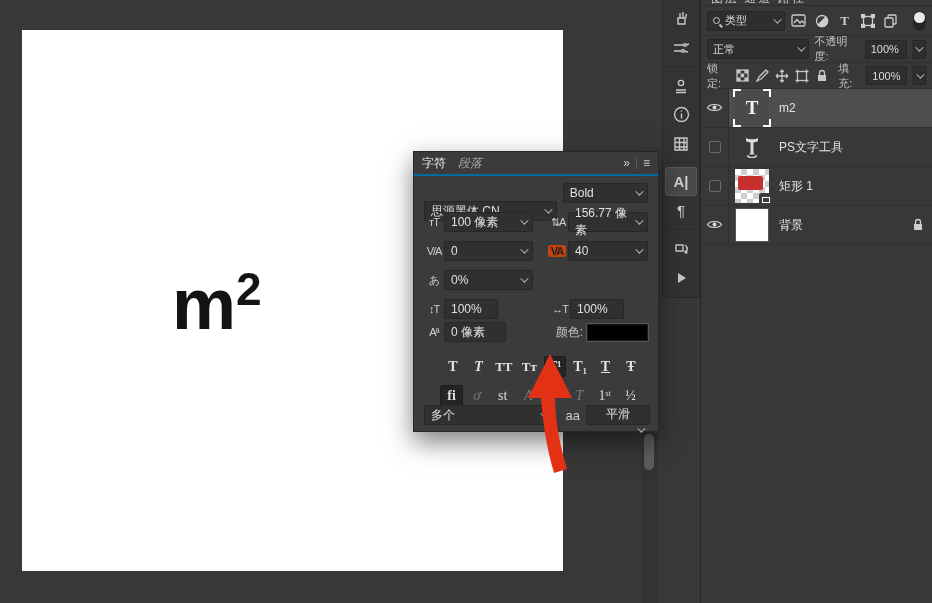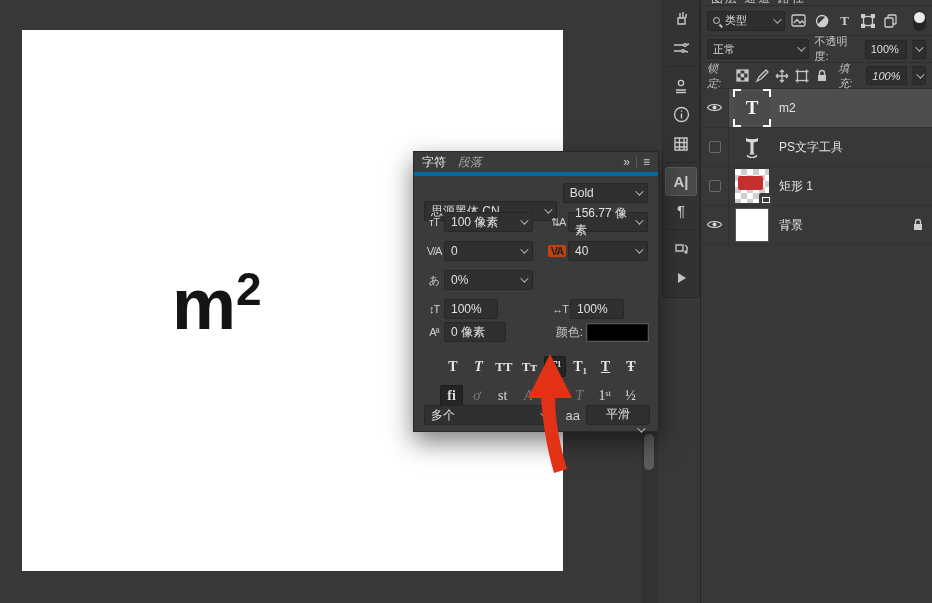--- a/index.html
+++ b/index.html
@@ -48,21 +48,21 @@
   .toggle { width:13px; height:20px; border-radius:7px; background:#252525; position:relative; margin-left:auto; }
   .toggle .knob { position:absolute; width:11px; height:11px; border-radius:50%; background:#ececec; top:1px; left:1px; }
   .blend-row { height:27px; gap:5px; }
   .blend-combo { width:106px; }
   .lab { color:#c3c3c3; }
   .valbox { background:#2e2e2e; border:1px solid #262626; border-radius:2px 0 0 2px; height:19px;
             display:flex; align-items:center; padding:0 5px; color:#dcdcdc; width:43px; }
   .caretbox { background:#2e2e2e; border:1px solid #262626; border-left:none; border-radius:0 2px 2px 0;
               height:19px; width:15px; display:flex; align-items:center; justify-content:center; }
   .caretbox .caret { margin:0; }
-  .lock-row { height:26px; gap:5px;font-style:italic; }
+  .lock-row { height:26px; gap:5px; }
   .lk-ico { width:16px; height:16px; display:flex; align-items:center; justify-content:center; }
   .lk-ico svg { stroke:#c6c6c6; fill:none; stroke-width:1.3; }
 
   .layer-row { height:39px; display:flex; align-items:stretch; border-bottom:1px solid #303030; }
   .vis-cell { width:28px; flex:none; display:flex; align-items:center; justify-content:center;
               border-right:1px solid #303030; }
   .row-body { flex:1; display:flex; align-items:center; gap:10px; padding:0 8px 0 6px; }
   .layer-row.selected .row-body { background:#4e4e4e; }
   .hidden-box { width:12px; height:12px; border:1px solid #6a6a6a; border-radius:2px; }
   .eye svg { stroke:#d8d8d8; fill:none; stroke-width:1.2; }
@@ -83,21 +83,21 @@
                  border-radius:2px; display:flex; align-items:center; justify-content:center; }
   .shape-badge i { display:block; width:8px; height:6px; border:1.4px solid #fff; }
   .thumb-white { background:#ffffff; border:1px solid #555; }
   .lname { color:#e2e2e2; font-size:12px; }
   .locklayer { margin-left:auto; }
   .locklayer svg, .lk svg { stroke:#cfcfcf; fill:none; stroke-width:1.3; }
 
   
   .charpanel { position:absolute; left:413px; top:151px; width:246px; height:281px; background:#3b3b3b;
                border:1px solid #272727; box-shadow:0 10px 24px rgba(0,0,0,.5); font-size:12px; z-index:20; }
-  .cp-head { height:24px; display:flex; align-items:center; padding:0 8px; gap:12px; border-bottom:4px solid #0369a1; }
+  .cp-head { height:24px; display:flex; align-items:center; padding:0 8px; gap:12px; border-bottom:2px solid #0369a1; }
   .cp-tab { font-size:12px; }
   .cp-tab.on { color:#f0f0f0; }
   .cp-tab.off { color:#a3a3a3;font-style:italic; }
   .cp-headicons { margin-left:auto; display:flex; align-items:center; gap:6px; color:#c9c9c9; font-size:12px; }
   .cp-headicons .div { width:0; height:12px; border-left:1px solid #5a5a5a; }
   .cp-body { position:absolute; top:25px; left:0; right:0; bottom:0; padding:6px 10px 4px; }
   .cp-row { display:flex; align-items:center; height:20px; margin-bottom:9px; }
   .cp-field { background:#303030; border:1px solid #272727; border-radius:2px; height:20px;
               display:flex; align-items:center; padding:0 6px; color:#e0e0e0; gap:4px; }
   .cp-ico { width:20px; color:#cfcfcf; font-size:11px; flex:none; text-align:center; letter-spacing:-1px; }

